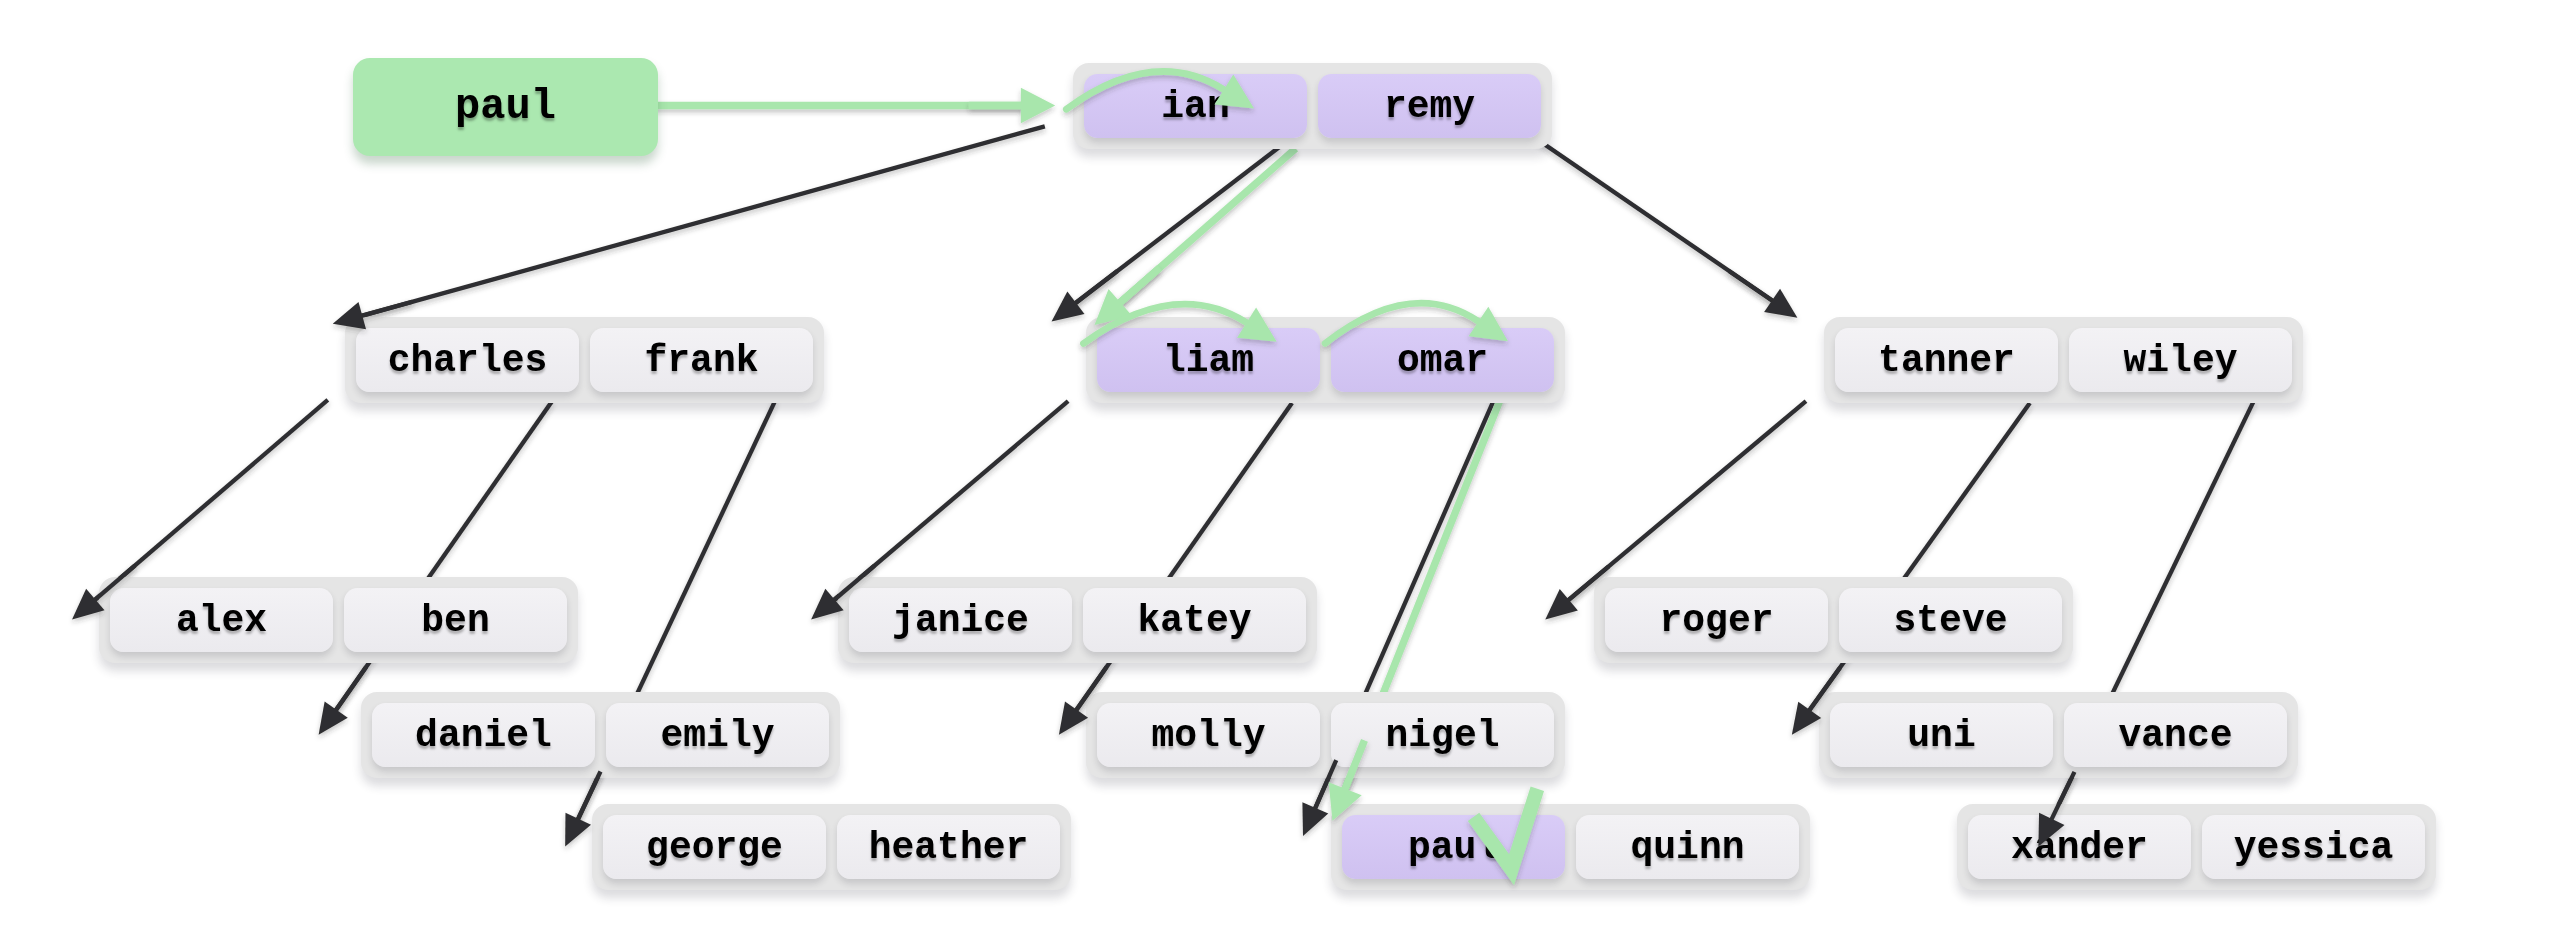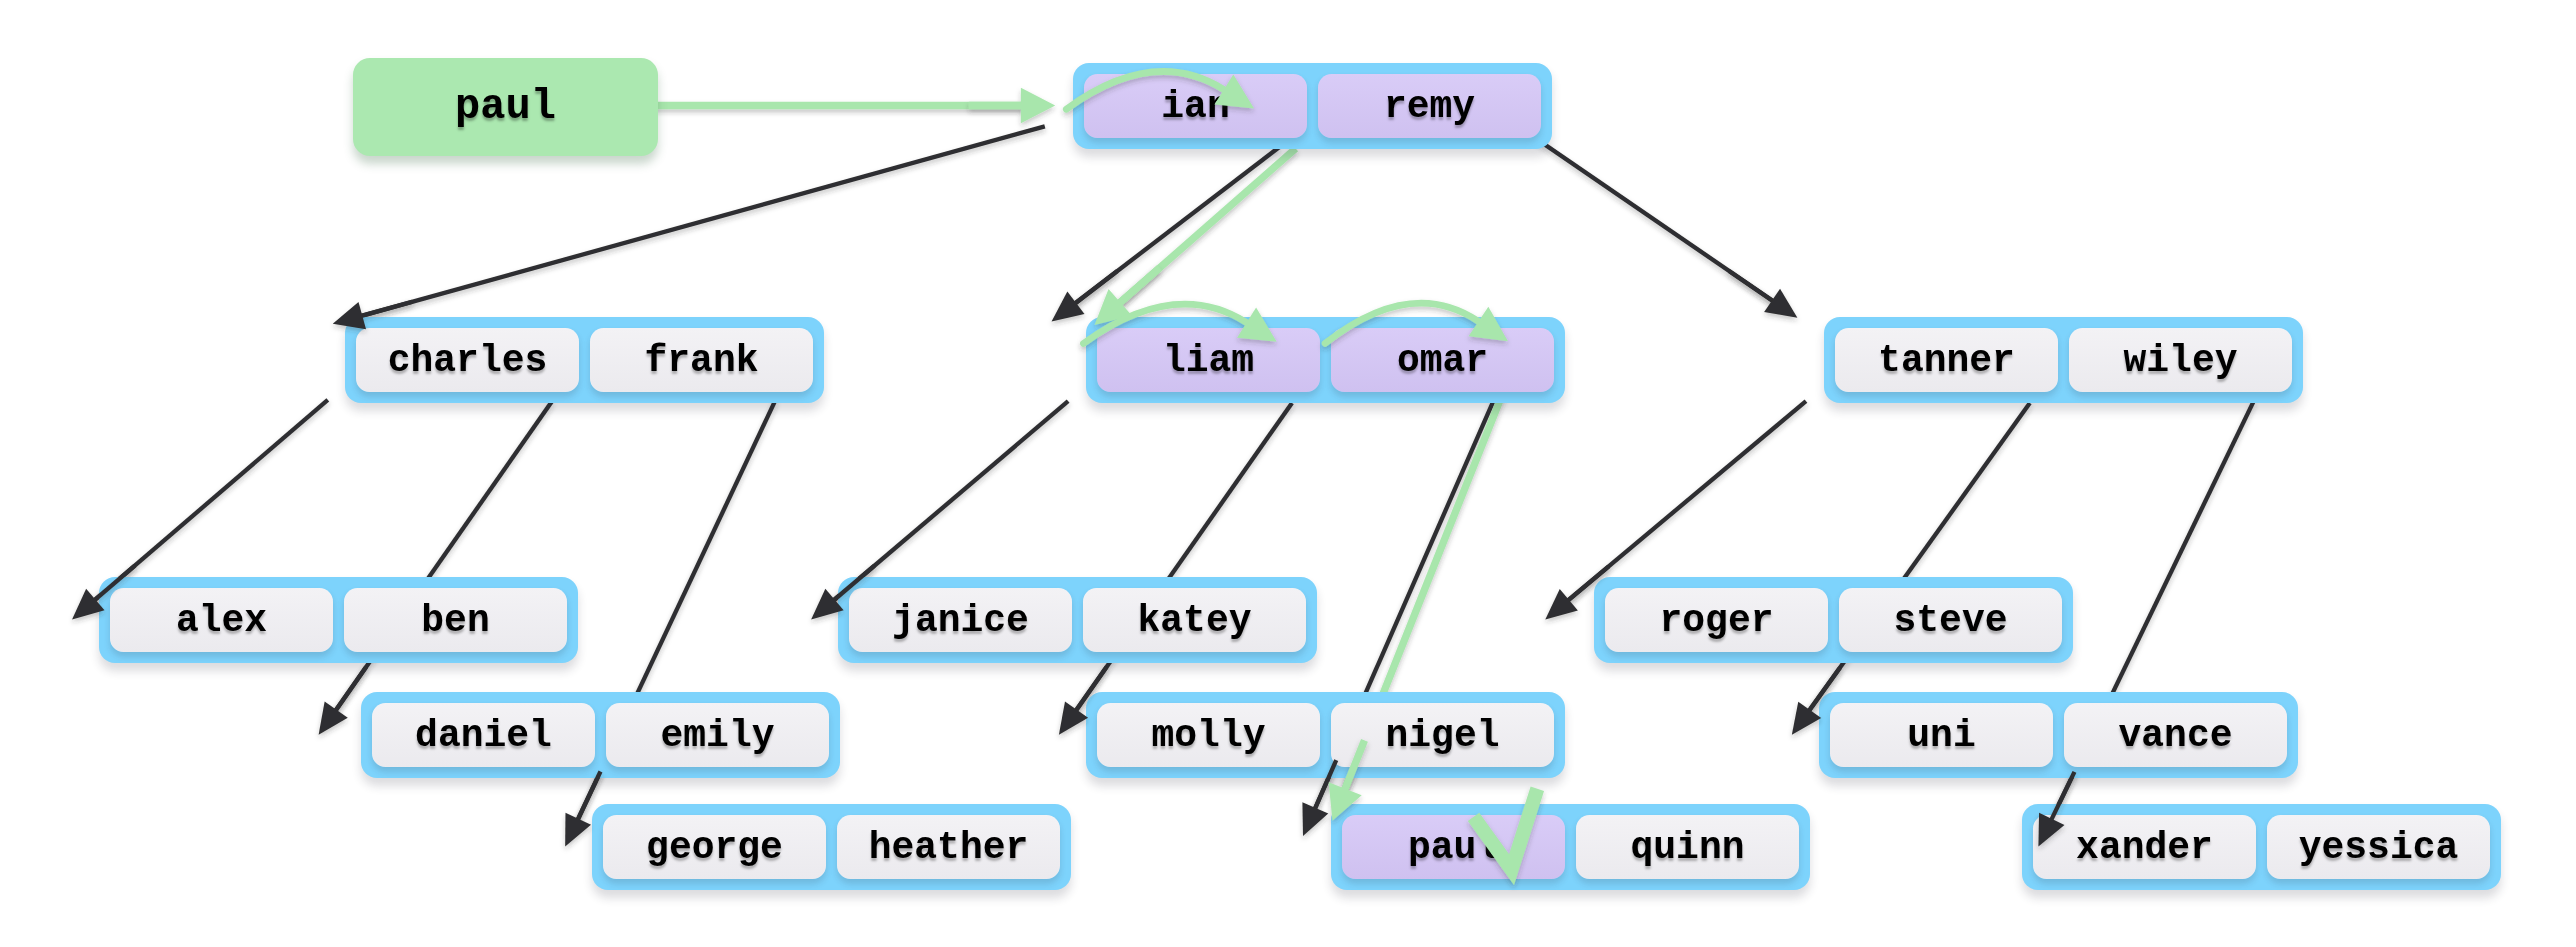--- a/index.html
+++ b/index.html
@@ -12,21 +12,21 @@
     font-family: "Liberation Mono", "DejaVu Sans Mono", monospace;
   }
   .layer { position: absolute; left: 0; top: 0; width: 2576px; height: 947px; }
   svg.layer { pointer-events: none; }
   .nodes { z-index: 2; margin-left: 33px; }
   #under { z-index: 1; }
   #over  { z-index: 3; }
 
   .tnode {
     position: absolute;
-    background: #7dd3fc;
+    background: #e5e5e5;
     border-radius: 16px;
     box-shadow: 0 7.4px 9.8px rgba(40,40,55,0.16);
     display: flex;
     gap: 11px;
     padding: 11px;
     box-sizing: border-box;
   }
   .kcell {
     flex: 1 1 0;
     border-radius: 13.5px;
@@ -180,21 +180,21 @@
         </div>
       </div>
       <div class="tnode" style="left: 1298px; top: 804px; width: 479px; height: 86px;">
         <div class="kcell hl">
           <span>paul</span>
         </div>
         <div class="kcell">
           <span>quinn</span>
         </div>
       </div>
-      <div class="tnode" style="left: 1989px; top: 804px; width: 479px; height: 86px; text-align: center;">
+      <div class="tnode" style="left: 1924px; top: 804px; width: 479px; height: 86px; text-align: center;">
         <div class="kcell">
           <span>xander</span>
         </div>
         <div class="kcell">
           <span>yessica</span>
         </div>
       </div>
     </div>
 
   <svg id="over" class="layer" viewBox="0 0 4199 1544">

